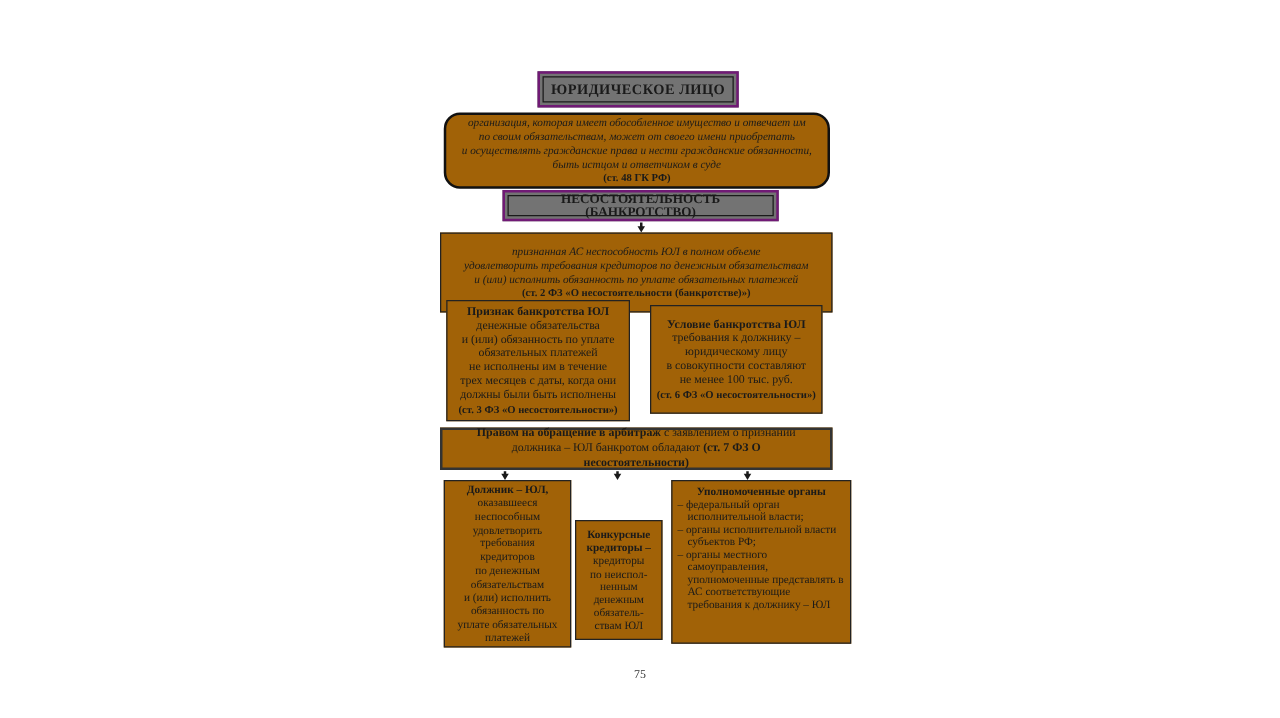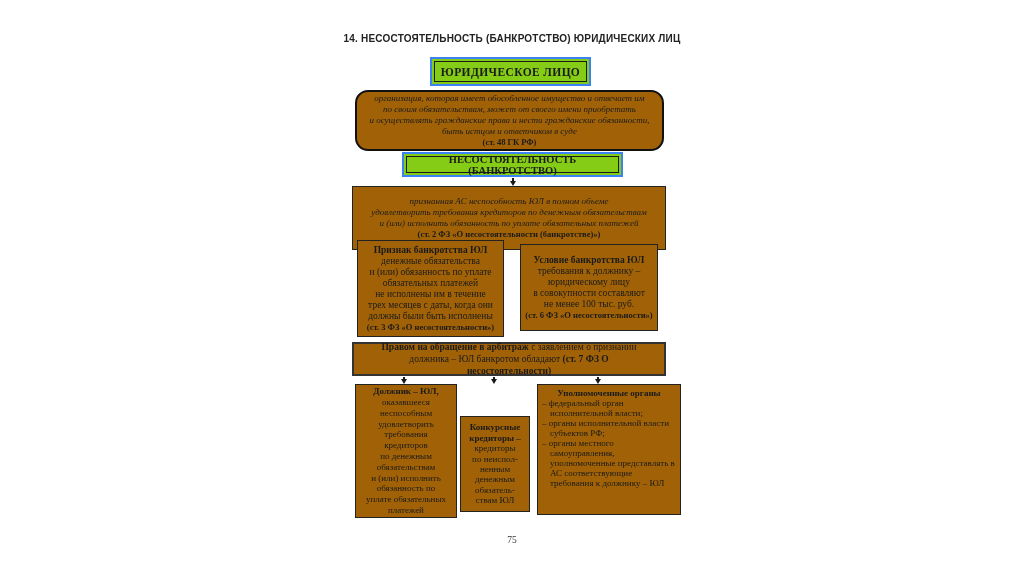--- a/index.html
+++ b/index.html
@@ -11,21 +11,21 @@
   .b { font-weight:bold; }
   .pre { white-space:pre-line; }
 
   .slide-title {
     position:absolute; top:33px; left:0; width:1024px; text-align:center;
     font-family:"Liberation Sans", sans-serif; font-weight:bold; font-size:10px;
     color:#222; letter-spacing:.2px;
   }
 
   
-  .dbox { position:absolute; background:#84cc16; border:2px solid #3b82f6; padding:2px; }
+  .dbox { position:absolute; background:#737373; border:2px solid #701a75; padding:2px; }
   .dbox-inner {
     width:100%; height:100%; border:1px solid #1a1a1a;
     display:flex; align-items:center; justify-content:center;
     font-weight:bold; text-align:center;
   }
   .box-jur   { left:430px; top:57px;  width:161px; height:29px; }
   .box-jur .dbox-inner { font-size:11.5px; letter-spacing:.4px; }
   .box-nesost{ left:402px; top:152px; width:221px; height:25px; }
   .box-nesost .dbox-inner { font-size:10.5px; }
 
@@ -80,21 +80,20 @@
   .page-number {
     position:absolute; top:535px; left:0; width:1024px; text-align:center;
     font-size:9.5px; color:#333;
   }
 </style>
 </head>
 <body>
 
 <div class="slide">
 
-  <div class="slide-title">14. НЕСОСТОЯТЕЛЬНОСТЬ (БАНКРОТСТВО) ЮРИДИЧЕСКИХ ЛИЦ</div>
 
   <div class="dbox box-jur">
     <div class="dbox-inner">ЮРИДИЧЕСКОЕ ЛИЦО</div>
   </div>
 
   <div class="pbox rounded">
     <div class="pre">организация, которая имеет обособленное имущество и отвечает им
 по своим обязательствам, может от своего имени приобретать
 и осуществлять гражданские права и нести гражданские обязанности,
 быть истцом и ответчиком в суде</div>

